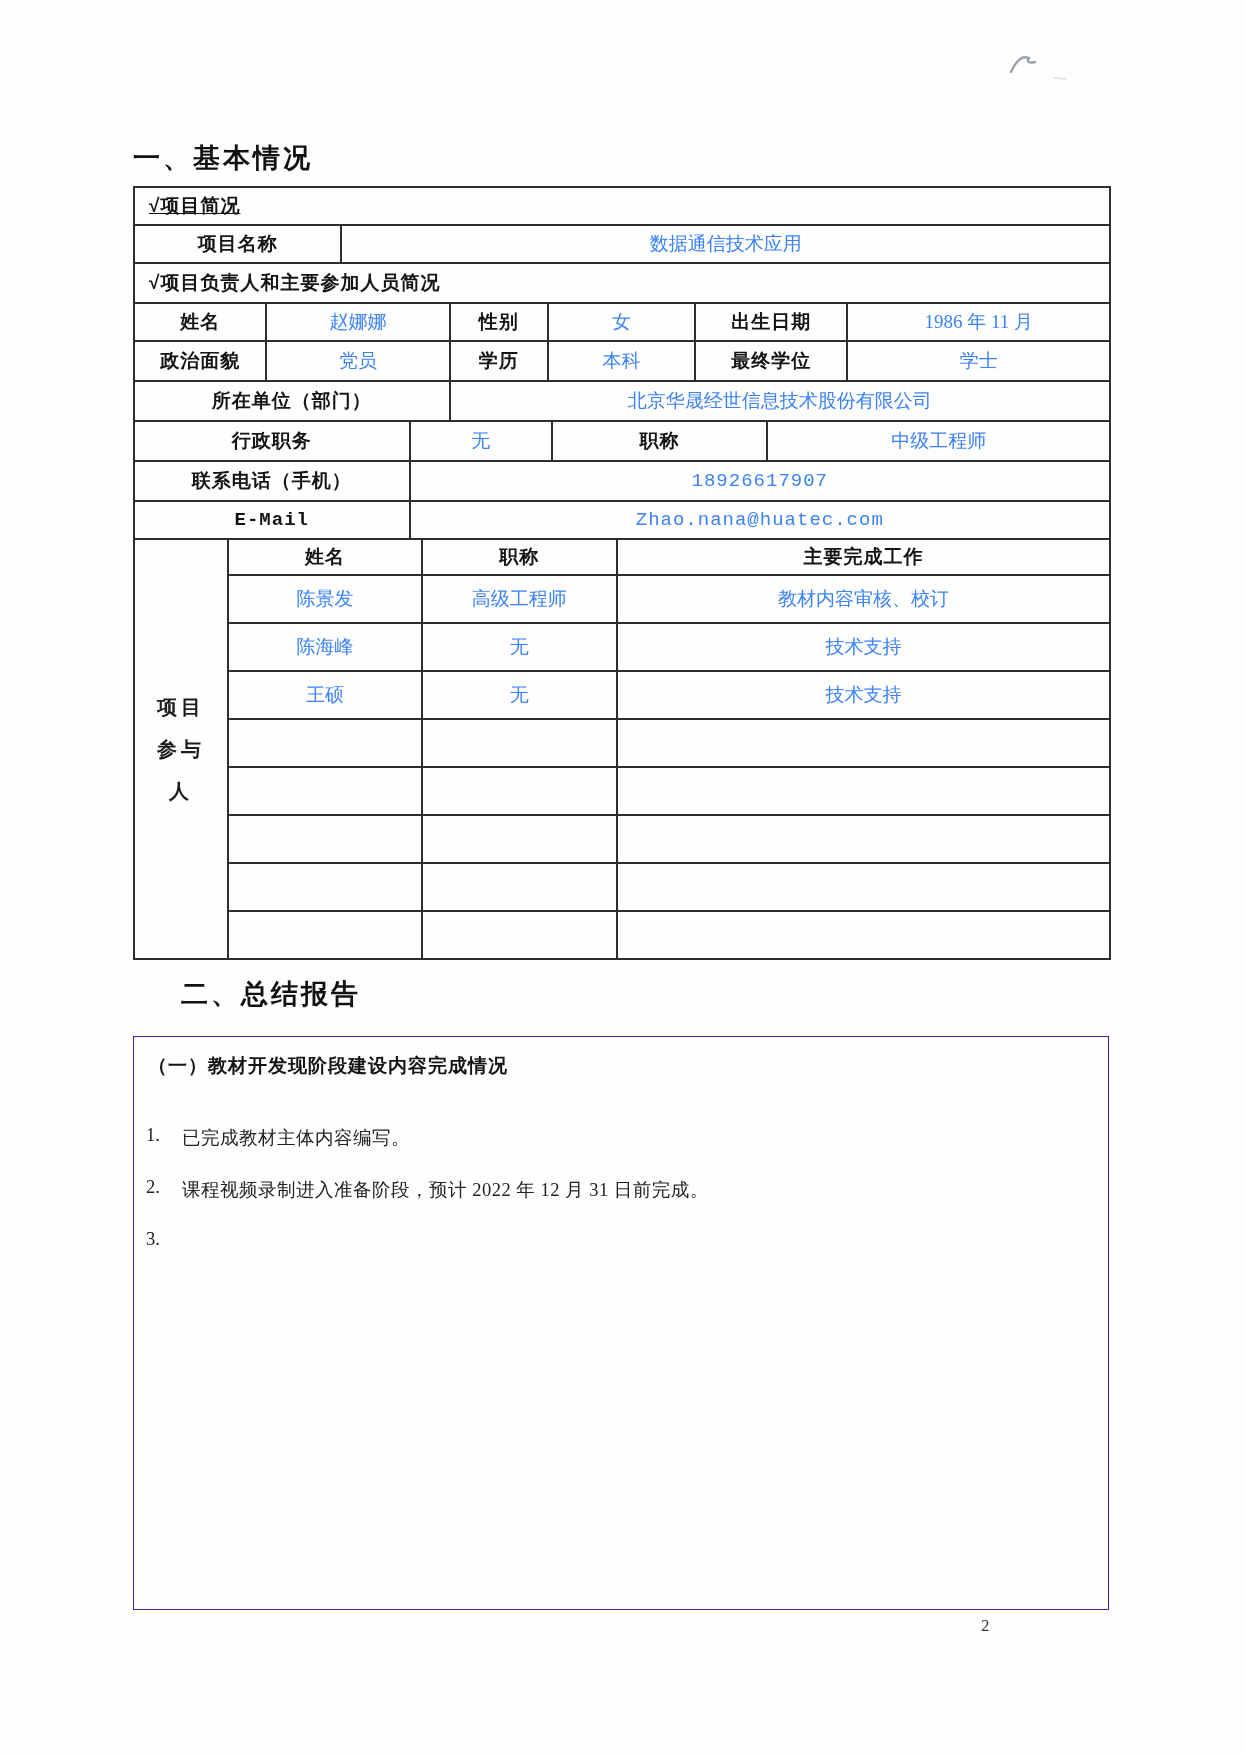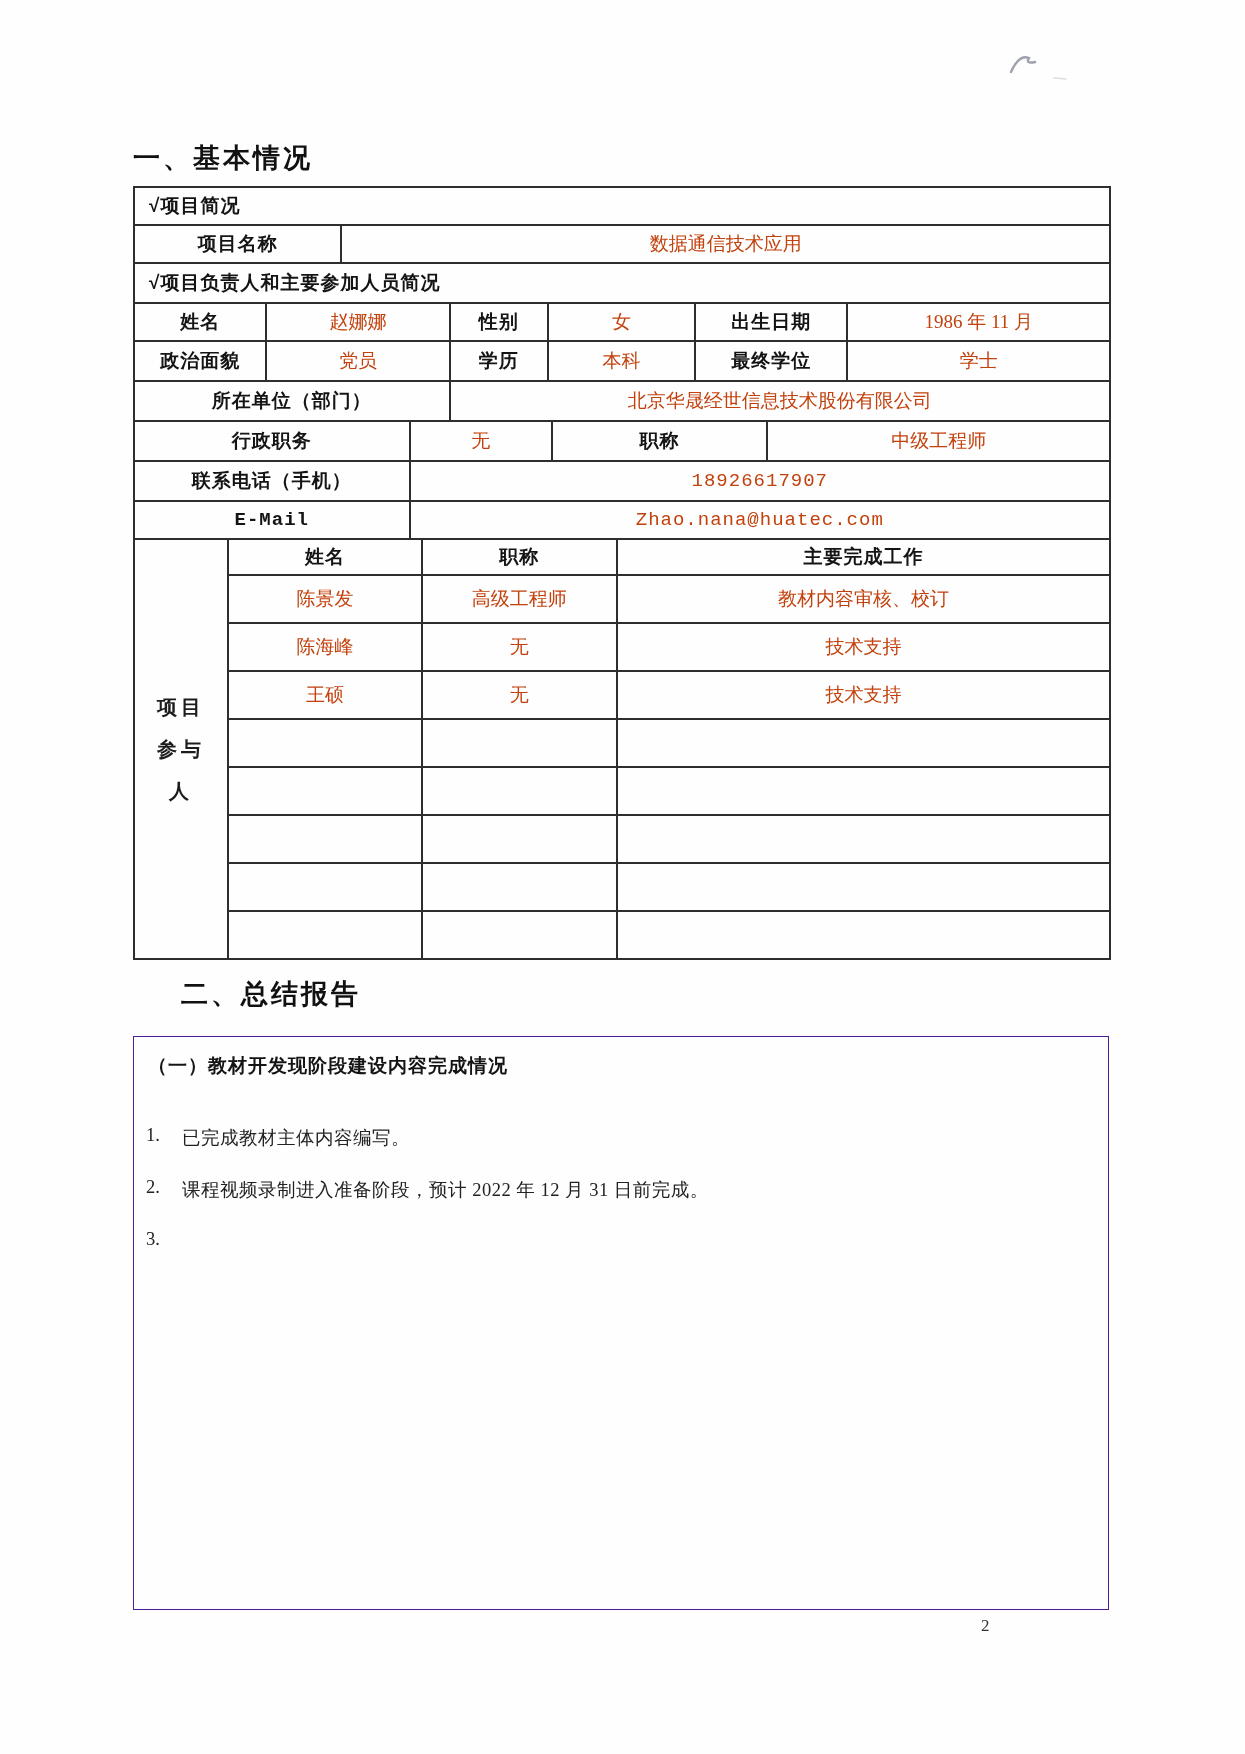--- a/index.html
+++ b/index.html
@@ -26,21 +26,21 @@
     font-size:19px;
     text-align:center;
     vertical-align:middle;
     overflow:hidden;
     white-space:nowrap;
   }
   .lbl {
     font-family:"Liberation Sans","DejaVu Sans",sans-serif;
     font-weight:bold; color:#141414; letter-spacing:1px;
   }
-  .val { font-family:"Liberation Serif","DejaVu Serif",serif; color:#c2410c;margin-left:36px; }
+  .val { font-family:"Liberation Serif","DejaVu Serif",serif; color:#3b82f6;margin-left:36px; }
   .mono { font-family:"Liberation Mono","DejaVu Sans Mono",monospace; letter-spacing:1px; }
   .leftcell { text-align:left; padding-left:14px; }
   .side-label {
     font-family:"Liberation Sans","DejaVu Sans",sans-serif;
     font-weight:bold; font-size:20px; letter-spacing:4px;
     white-space:normal; line-height:2.1; padding:0 18px;
   }
   .box2 {
     position:absolute; left:133px; top:1036px; width:974px; height:572px;
     border:1px solid #4c1d95; background:transparent;
@@ -73,21 +73,21 @@
     <path d="M1 2 L13 3" fill="none" stroke="#9aa" stroke-width="1.6" stroke-linecap="round"></path>
   </svg>
 
   <div class="h1" style="top:140px;">一、基本情况</div>
 
   <div class="tblwrap">
 
     <table>
       <tbody>
           <tr>
-            <td style="height:36px;" class="lbl leftcell">√项目简况</td>
+            <td style="height:36px;text-decoration:underline;" class="lbl leftcell">√项目简况</td>
           </tr>
     </tbody>
       </table>
 
     <table>
       <colgroup>
           <col style="width:207px">
           <col style="width:767px">
         </colgroup>
       <tbody>

